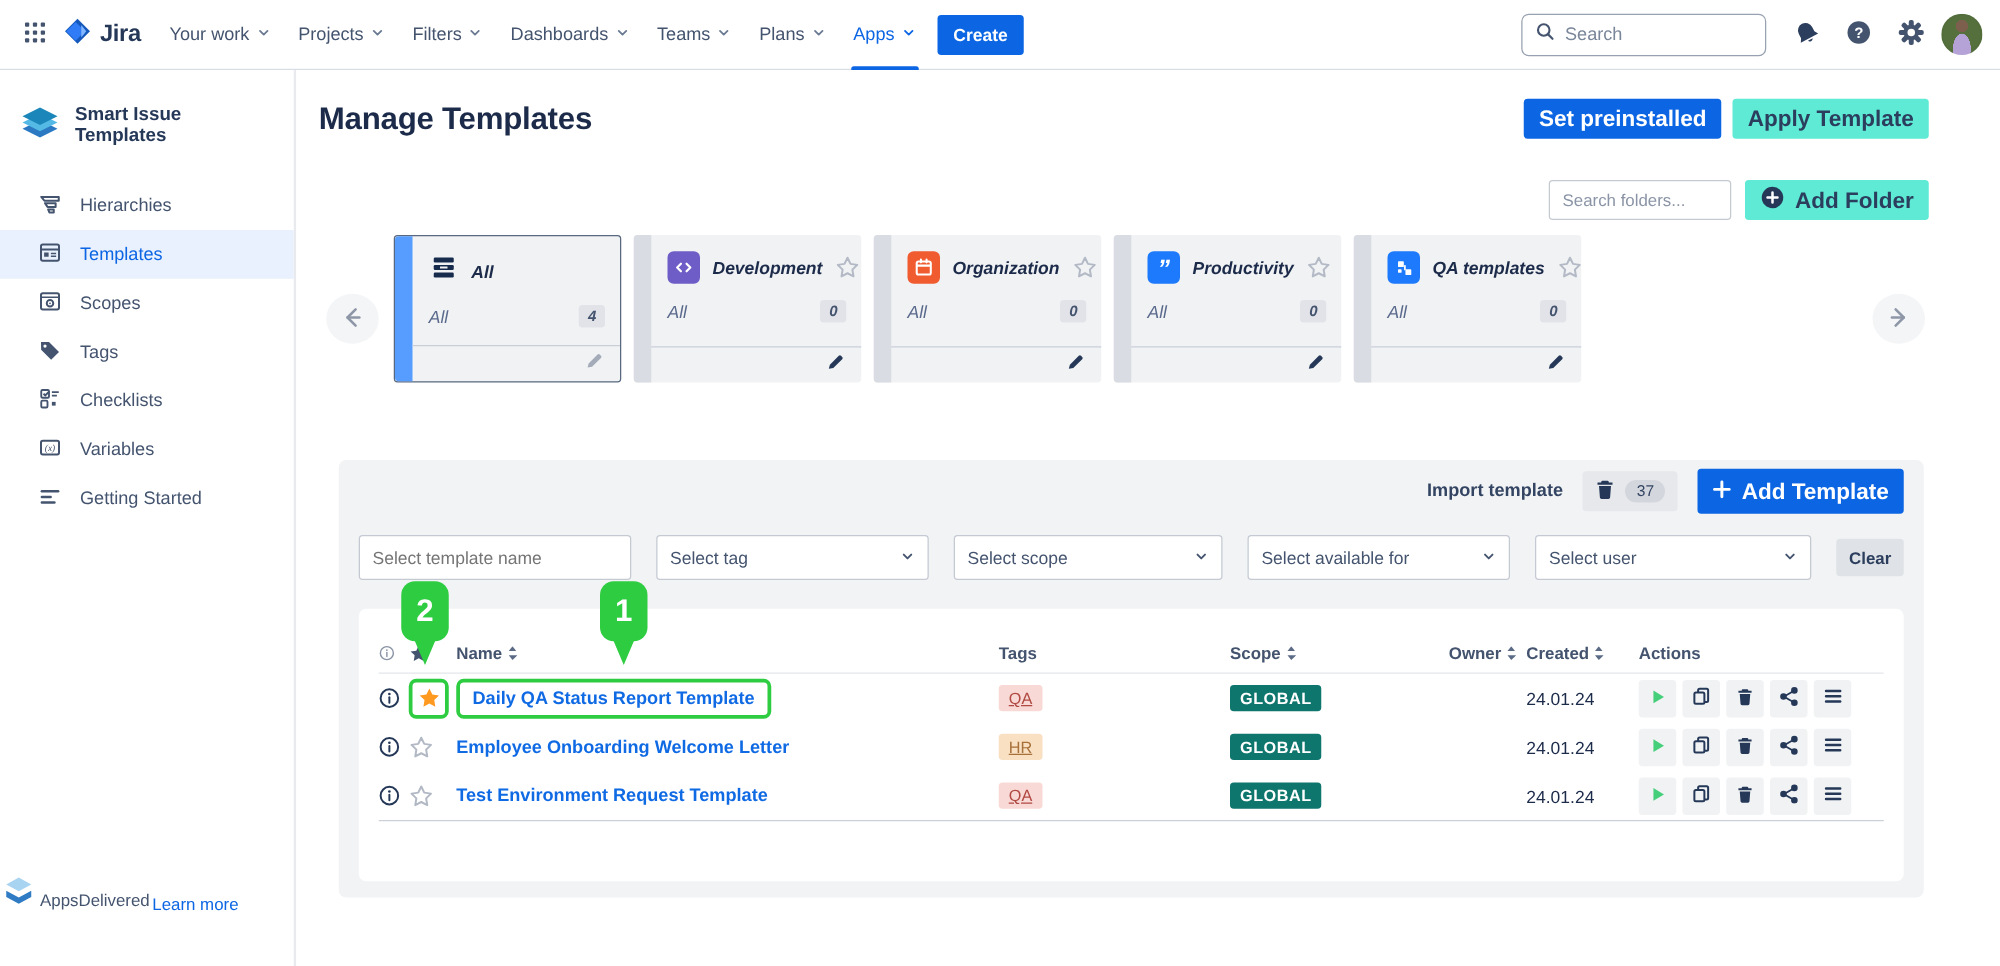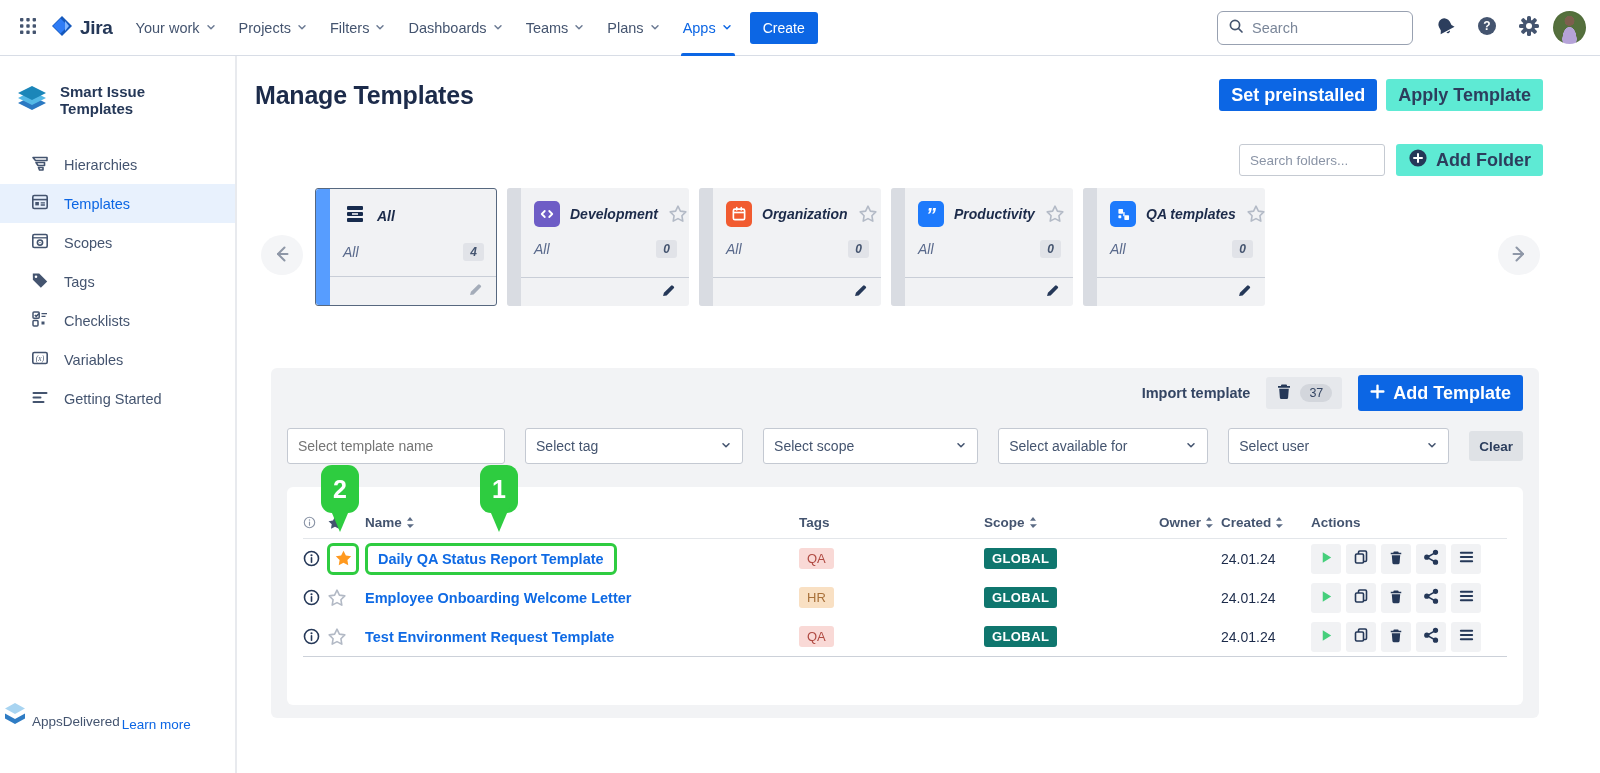--- a/index.html
+++ b/index.html
@@ -8,21 +8,21 @@
 
   
   .topbar { height:56px; display:flex; align-items:center; padding:0 14px 0 10px; border-bottom:1px solid #d8dde6; }
   .icon-btn { width:36px; height:36px; display:flex; align-items:center; justify-content:center; border-radius:4px; cursor:pointer; background:transparent; border:none; }
   .brand { display:flex; align-items:center; gap:6px; padding:0 12px 0 4px; }
   .brand-name { font-size:19px; font-weight:700; color:#253858; letter-spacing:-0.3px; }
   .nav-item { position:relative; height:56px; display:flex; align-items:center; gap:5px; padding:0 11px; font-size:14.5px; font-weight:500; color:#44546f; cursor:pointer; }
   .nav-item.active { color:#0c66e4; }
   .nav-item.active::after { content:""; position:absolute; left:9px; right:9px; bottom:0; height:3px; background:#0c66e4; border-radius:2px 2px 0 0; }
   .nav-item.active svg path { stroke:#0c66e4; }
-  .create-btn { background:#0c66e4; color:#fff; border:none; border-radius:3px; height:32px; padding:0 13px; font-size:14px; font-weight:400; margin-left:6px; cursor:pointer; font-family:inherit; }
+  .create-btn { background:#0c66e4; color:#fff; border:none; border-radius:3px; height:32px; padding:0 13px; font-size:14px; font-weight:700; margin-left:6px; cursor:pointer; font-family:inherit; }
   .topbar-right { margin-left:auto; display:flex; align-items:center; gap:6px; }
   .search-box { display:flex; align-items:center; gap:8px; width:196px; height:34px; border:1.5px solid #98a1b1; border-radius:6px; padding:0 10px; margin-right:8px; background:#fff; }
   .search-box input { border:none; outline:none; width:140px; font-size:14.5px; color:#44546f; font-family:inherit; background:transparent; }
   .search-box input::placeholder { color:#7a8699; }
   .avatar { width:33px; height:33px; border-radius:50%; cursor:pointer; border:none;
     background:
       radial-gradient(circle at 50% 30%, #7d5f4e 0 17%, rgba(0,0,0,0) 18%),
       radial-gradient(ellipse at 50% 85%, #b5a3d8 0 30%, rgba(0,0,0,0) 31%),
       radial-gradient(circle at 50% 50%, #55703d 0 60%, #42602f 100%); }
 
@@ -80,21 +80,21 @@
   .clear-btn { margin-left:auto; align-self:center; height:30px; background:#dfe2e6; border:none; border-radius:3px; font-size:13.5px; font-weight:600; color:#2c3e5d; padding:0 10px; cursor:pointer; font-family:inherit; }
 
   
   .table-card { position:absolute; left:16px; top:119px; width:1236px; height:218px; background:#fff; border-radius:6px; padding:20px 16px 0; }
   .trow { display:grid; grid-template-columns:24px 38px 434px 185px 175px 62px 90px 1fr; align-items:center; }
   .thead { height:32px; border-bottom:1px solid #e3e6ea; font-size:13.5px; font-weight:600; color:#44546f; }
   .th { display:flex; align-items:center; gap:4px; }
   .brow { height:39px; }
   .bottom-divider { border-top:1px solid #ccd1d9; }
   .name-link { font-size:14.5px; font-weight:600; color:#0f6ae4; cursor:pointer; text-decoration:none; }
-  .tag-badge { display:inline-block; padding:3px 8px; border-radius:3px; font-size:13px; font-weight:500; }
+  .tag-badge { display:inline-block; padding:3px 8px; border-radius:3px; font-size:13px; font-weight:500;text-decoration:underline; }
   .tag-qa { background:#f9d9d6; color:#b04a42; }
   .tag-hr { background:#f9e0c3; color:#a9713a; }
   .scope-badge { display:inline-block; padding:3px 8px; border-radius:3px; font-size:13px; font-weight:700; letter-spacing:0.4px; background:#0f766e; color:#fff; }
   .row-avatar { width:28px; height:28px; border-radius:50%;
     background:
       radial-gradient(circle at 50% 30%, #7d5f4e 0 17%, rgba(0,0,0,0) 18%),
       radial-gradient(ellipse at 50% 85%, #b5a3d8 0 30%, rgba(0,0,0,0) 31%),
       radial-gradient(circle at 50% 50%, #55703d 0 60%, #42602f 100%); }
   .created-cell { font-size:14px; color:#1c2b4a; }
   .actions-cell { display:flex; gap:5px; }

